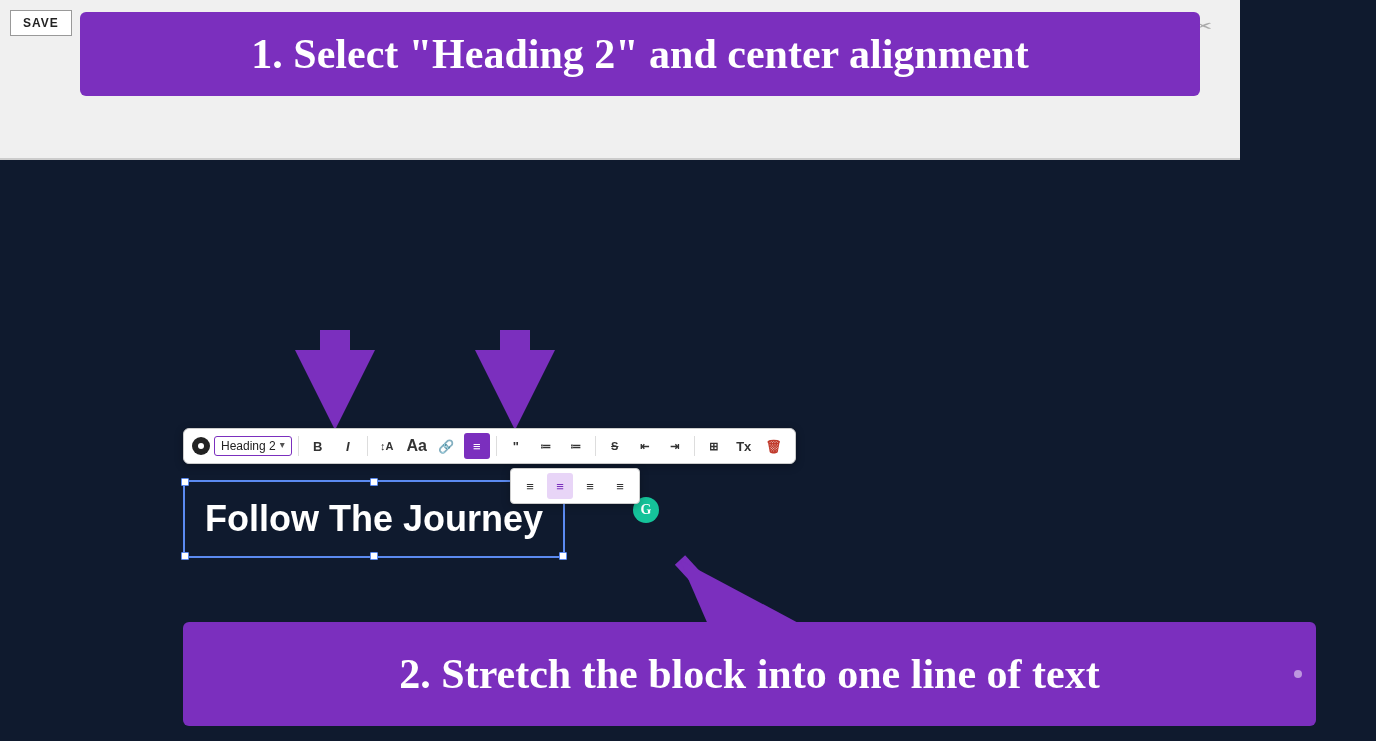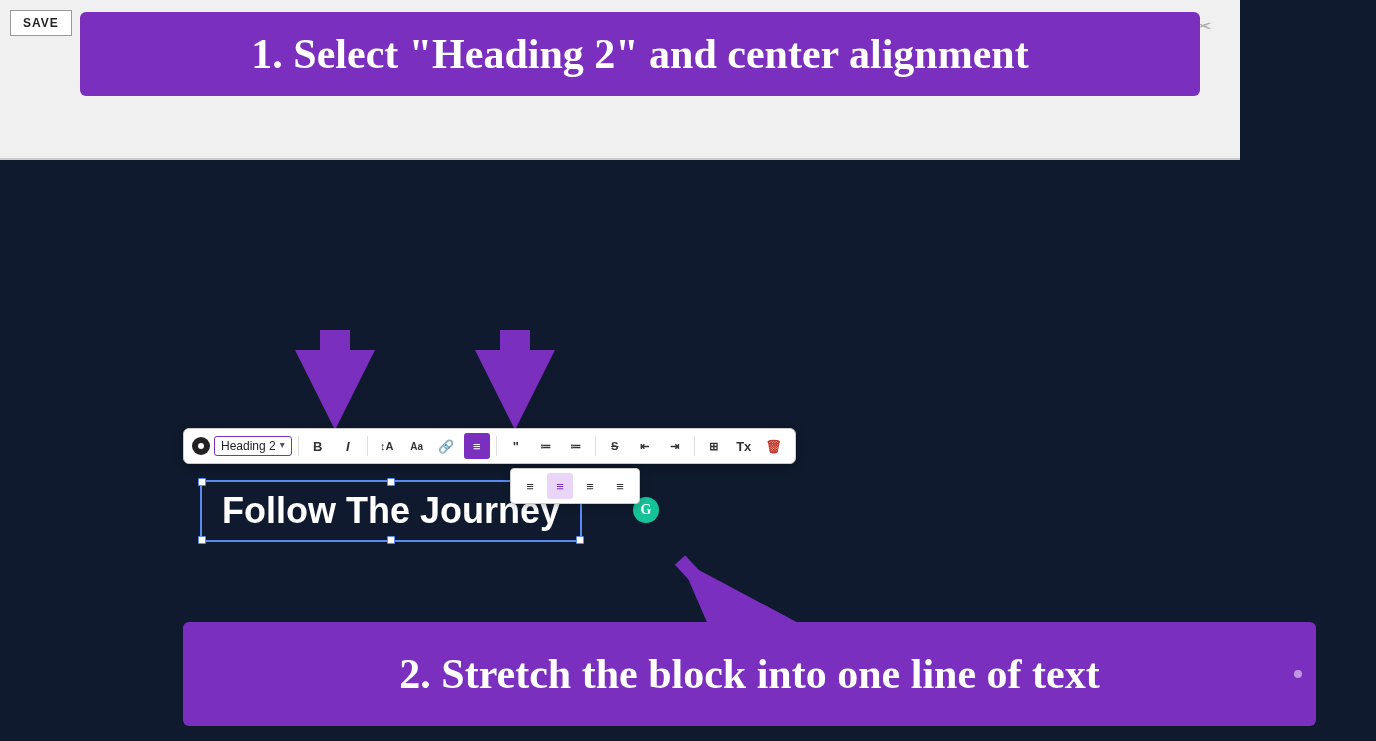--- a/index.html
+++ b/index.html
@@ -203,23 +203,23 @@
     }
     .align-btn.active {
       background: #e8d5f7;
       color: #7b2fbe;
     }
 
     
     .text-block {
       position: absolute;
       top: 320px;
-      left: 200px;
+      left: 183px;
       border: 2px solid #5b8af0;
-      padding: 8px 20px;
+      padding: 16px 20px;
       cursor: default;
     }
     .text-block-content {
       color: #fff;
       font-size: 36px;
       font-weight: bold;
       white-space: nowrap;
       font-family: Arial, sans-serif;
     }
 
@@ -342,21 +342,21 @@
       <em>I</em>
     </button>
 
     <div class="toolbar-divider"></div>
 
     <button class="toolbar-btn">
       <span style="font-size:11px;">↕A</span>
     </button>
 
     <button class="toolbar-btn">
-      <span style="font-size:10px;">Aa</span>
+      <span style="font-size:16px;">Aa</span>
     </button>
 
     <button class="toolbar-btn">
       <span>🔗</span>
     </button>
 
     <button class="toolbar-btn active">
       <span>≡</span>
     </button>
 

